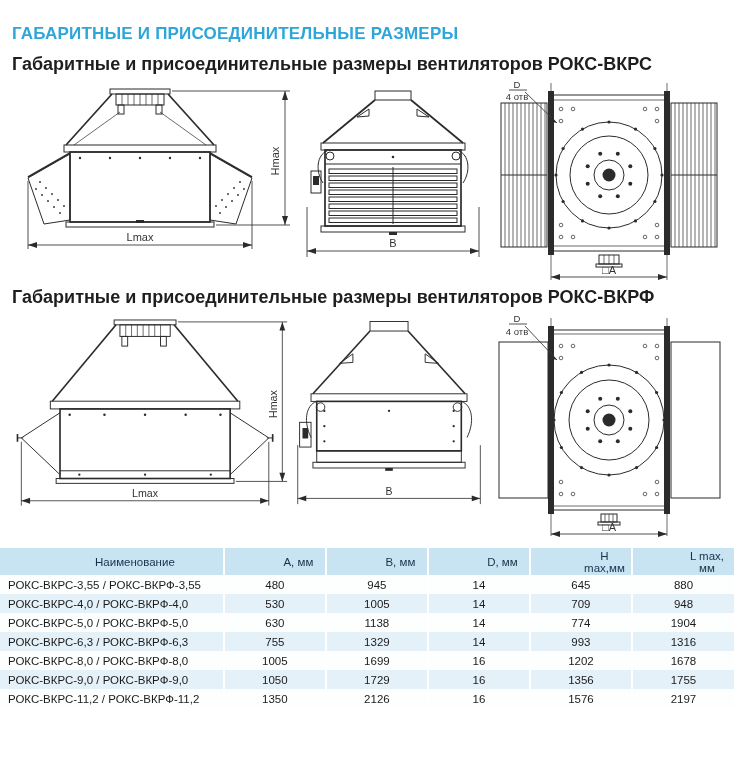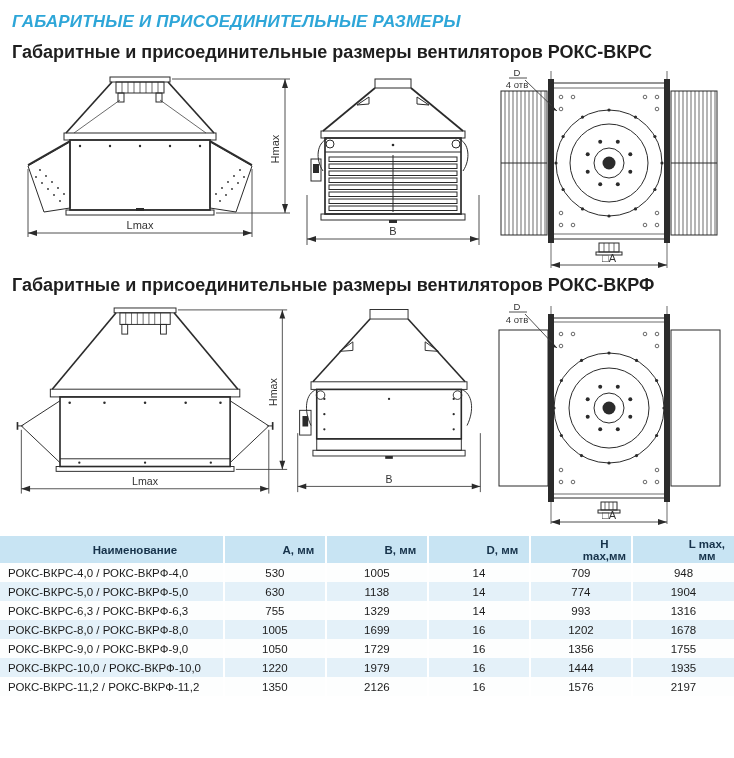--- a/index.html
+++ b/index.html
@@ -1,35 +1,35 @@
 <!DOCTYPE html>
 <html><head>
 <meta charset="utf-8">
 <style>
   html,body{margin:0;padding:0;}
   body{width:734px;height:758px;overflow:hidden;background:#fff;
        font-family:"Liberation Sans",sans-serif;color:#1b1b1b;}
   .page{width:734px;height:758px;position:relative;}
-  .title{margin:0;padding:12px 0 0 12px;font-size:17px;font-weight:bold;
-         color:#2ea6d8;letter-spacing:.2px;font-style:italic;}
+  .title{margin:0;padding:24px 0 0 12px;font-size:17px;font-weight:bold;
+         color:#2ea6d8;letter-spacing:.2px;}
   .subtitle{margin:10px 0 0 12px;font-size:18px;font-weight:bold;color:#1e1e1e;}
   .draw-row{display:flex;justify-content:space-between;align-items:flex-start;
             padding:4px 2px 0 2px;}
   svg{display:block;}
   .s{fill:none;stroke:#2b2b2b;stroke-width:1;}
   .s2{fill:none;stroke:#2b2b2b;stroke-width:1.7;}
   .thin{fill:none;stroke:#2b2b2b;stroke-width:.7;}
   .dim{fill:none;stroke:#3c3c3c;stroke-width:.9;}
   .fl{fill:#2b2b2b;stroke:none;}
   .lab{font-family:"Liberation Sans",sans-serif;font-size:11px;fill:#333;}
   .lab-s{font-family:"Liberation Sans",sans-serif;font-size:9.5px;fill:#333;}
   
   .spec-table{width:100%;border-collapse:collapse;margin-top:4px;font-size:11.5px;
               table-layout:fixed;}
-  .spec-table th{background:#c8e4f3;color:#16324a;font-weight:bold;height:25px;
+  .spec-table th{background:#c8e4f3;color:#16324a;font-weight:normal;height:25px;
                  border-left:2px solid #fff;padding-left:48px;}
   .spec-table th:first-child{border-left:none;}
   .spec-table td{height:17px;text-align:center;border-left:2px solid #fff;
                  white-space:nowrap;overflow:hidden;}
   .spec-table td:first-child{text-align:left;padding-left:8px;border-left:none;}
   .spec-table tbody tr:nth-child(even){background:#e4f1f9;}
   .spec-table tbody tr:nth-child(odd){background:#fdfefe;}
   .c-name{width:30.5%;} .c-num{width:13.9%;}
 </style>
 </head>
@@ -355,20 +355,28 @@
           <th>Наименование</th>
           <th>А, мм</th>
           <th>В, мм</th>
           <th>D, мм</th>
           <th>Н max,мм</th>
           <th>L max, мм</th>
         </tr>
     </thead>
     <tbody>
         <tr>
+          <td>РОКС-ВКРС-3,55 / РОКС-ВКРФ-3,55</td>
+          <td>480</td>
+          <td>945</td>
+          <td>14</td>
+          <td>645</td>
+          <td>880</td>
+        </tr>
+        <tr>
           <td>РОКС-ВКРС-4,0 / РОКС-ВКРФ-4,0</td>
           <td>530</td>
           <td>1005</td>
           <td>14</td>
           <td>709</td>
           <td>948</td>
         </tr>
         <tr>
           <td>РОКС-ВКРС-5,0 / РОКС-ВКРФ-5,0</td>
           <td>630</td>
@@ -395,28 +403,20 @@
         </tr>
         <tr>
           <td>РОКС-ВКРС-9,0 / РОКС-ВКРФ-9,0</td>
           <td>1050</td>
           <td>1729</td>
           <td>16</td>
           <td>1356</td>
           <td>1755</td>
         </tr>
         <tr>
-          <td>РОКС-ВКРС-10,0 / РОКС-ВКРФ-10,0</td>
-          <td>1220</td>
-          <td>1979</td>
-          <td>16</td>
-          <td>1444</td>
-          <td>1935</td>
-        </tr>
-        <tr>
           <td>РОКС-ВКРС-11,2 / РОКС-ВКРФ-11,2</td>
           <td>1350</td>
           <td>2126</td>
           <td>16</td>
           <td>1576</td>
           <td>2197</td>
         </tr>
       </tbody>
   </table>
 

